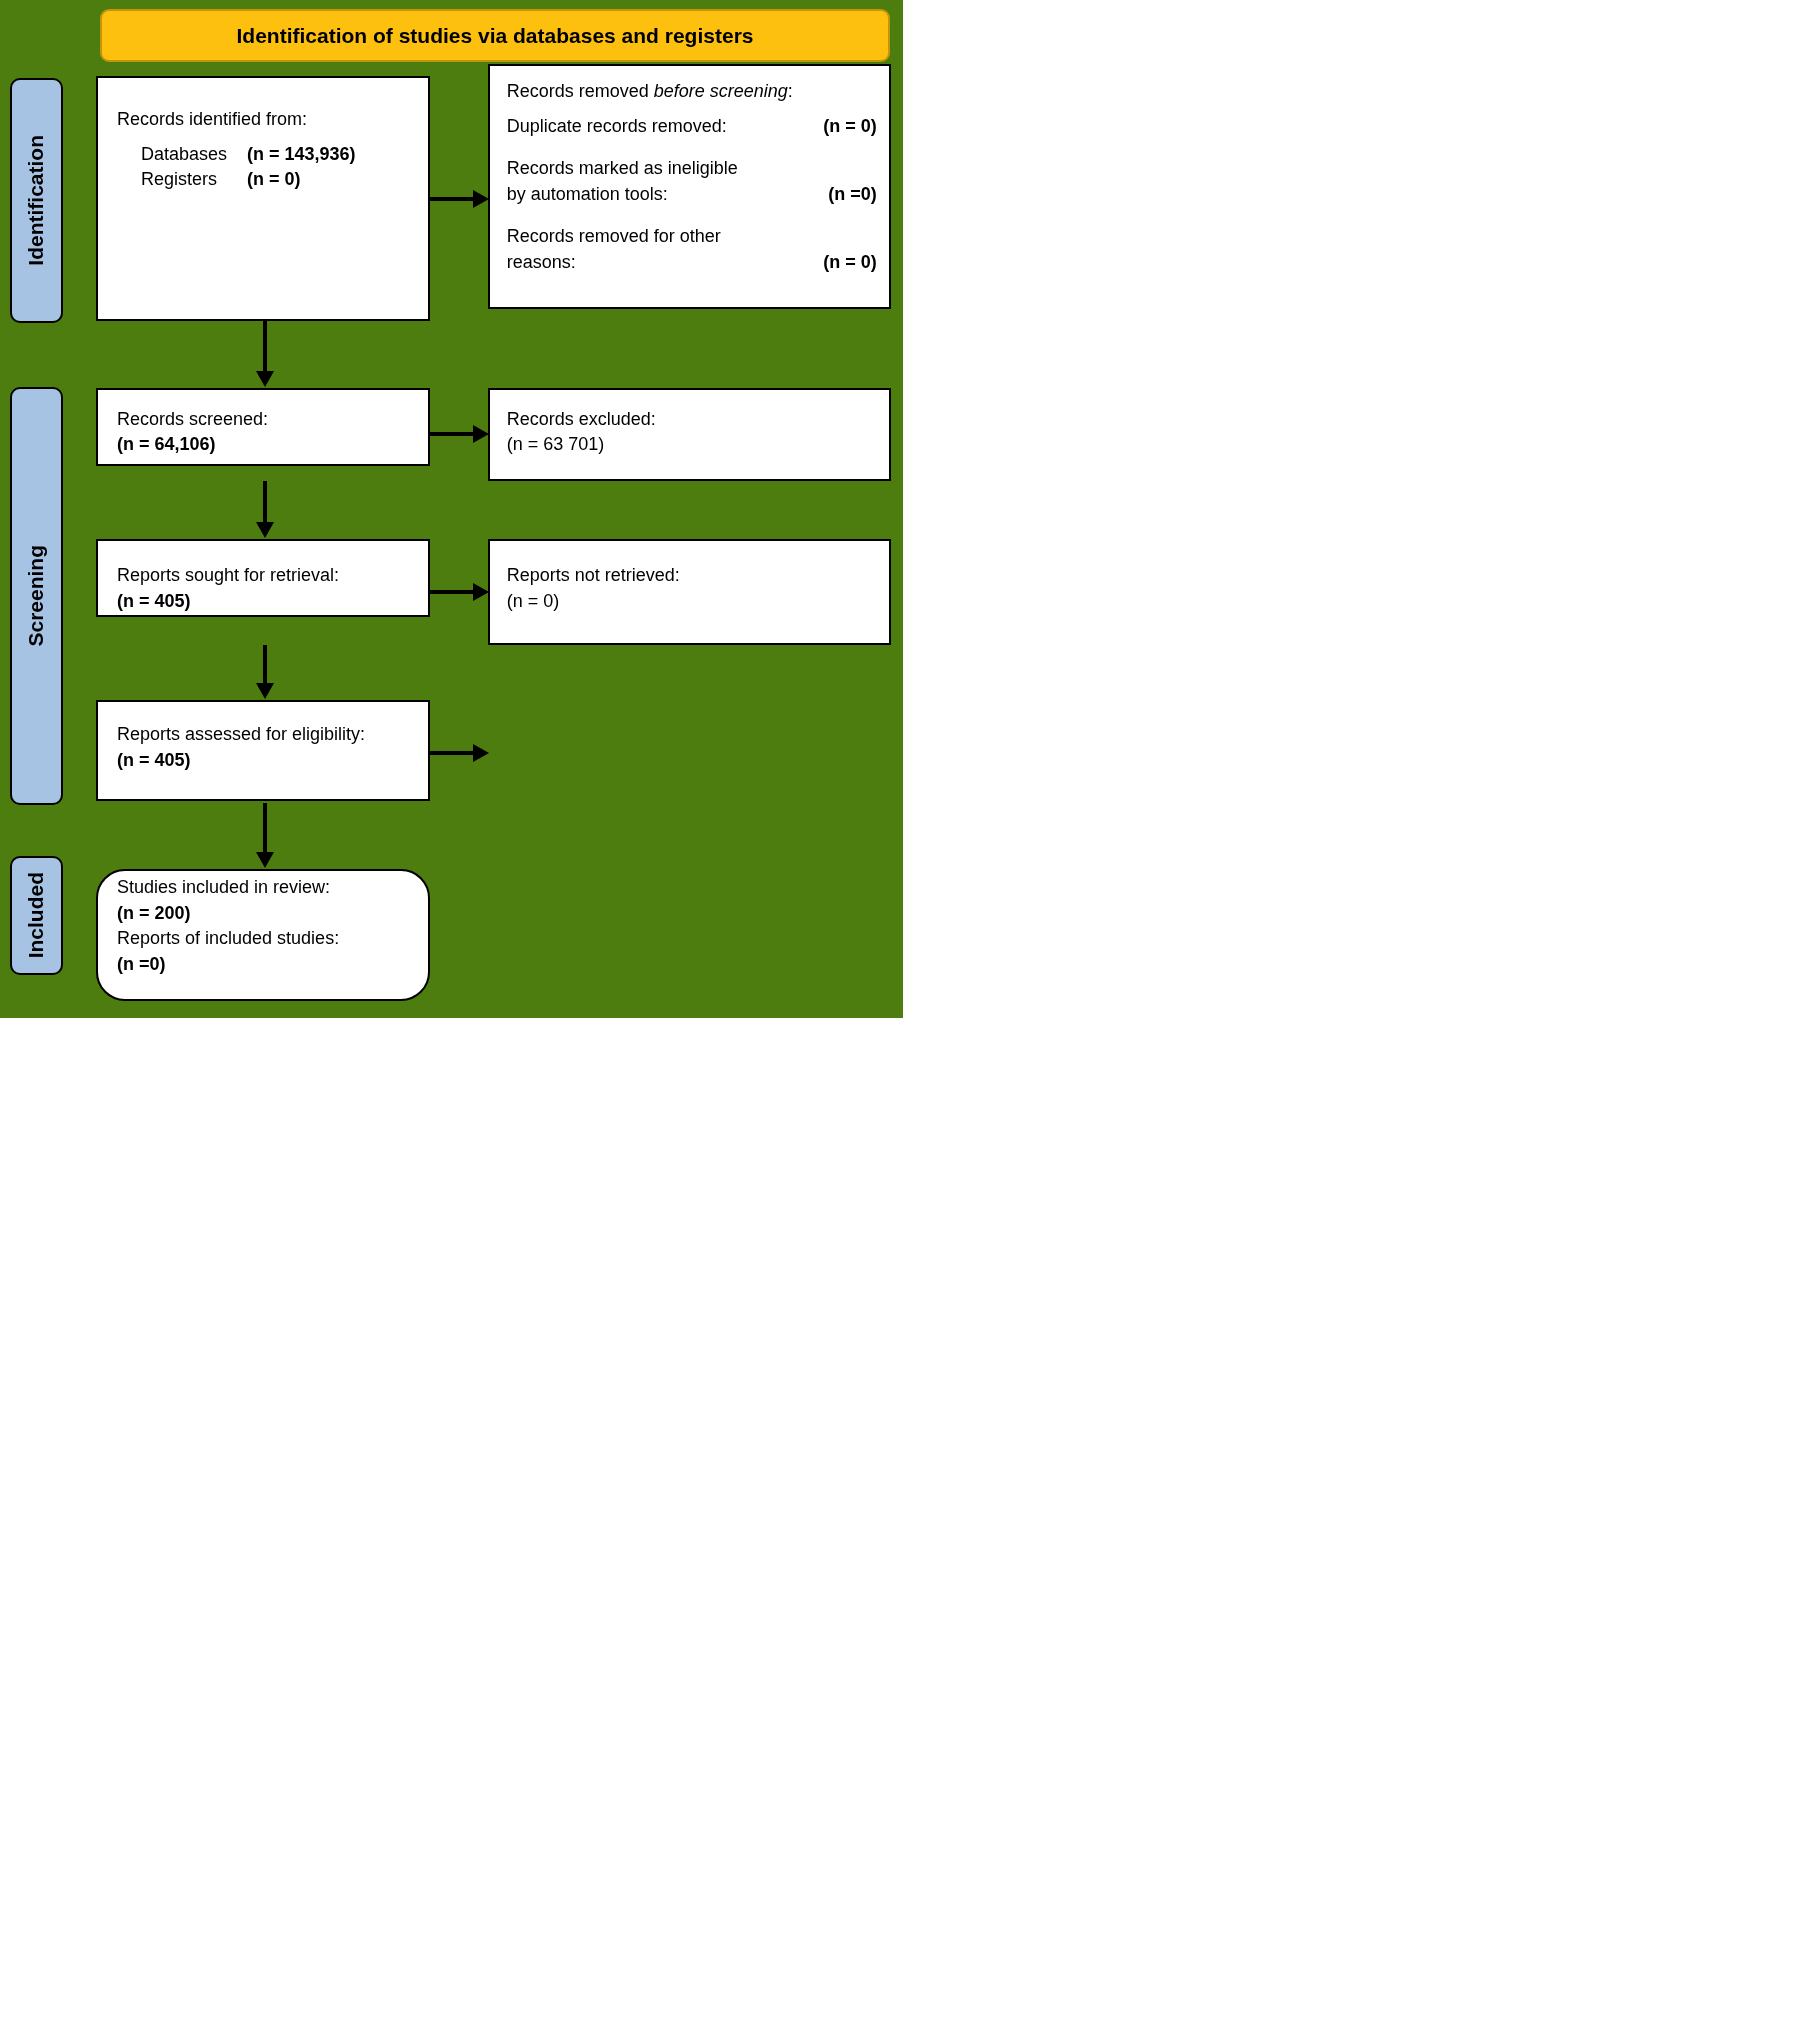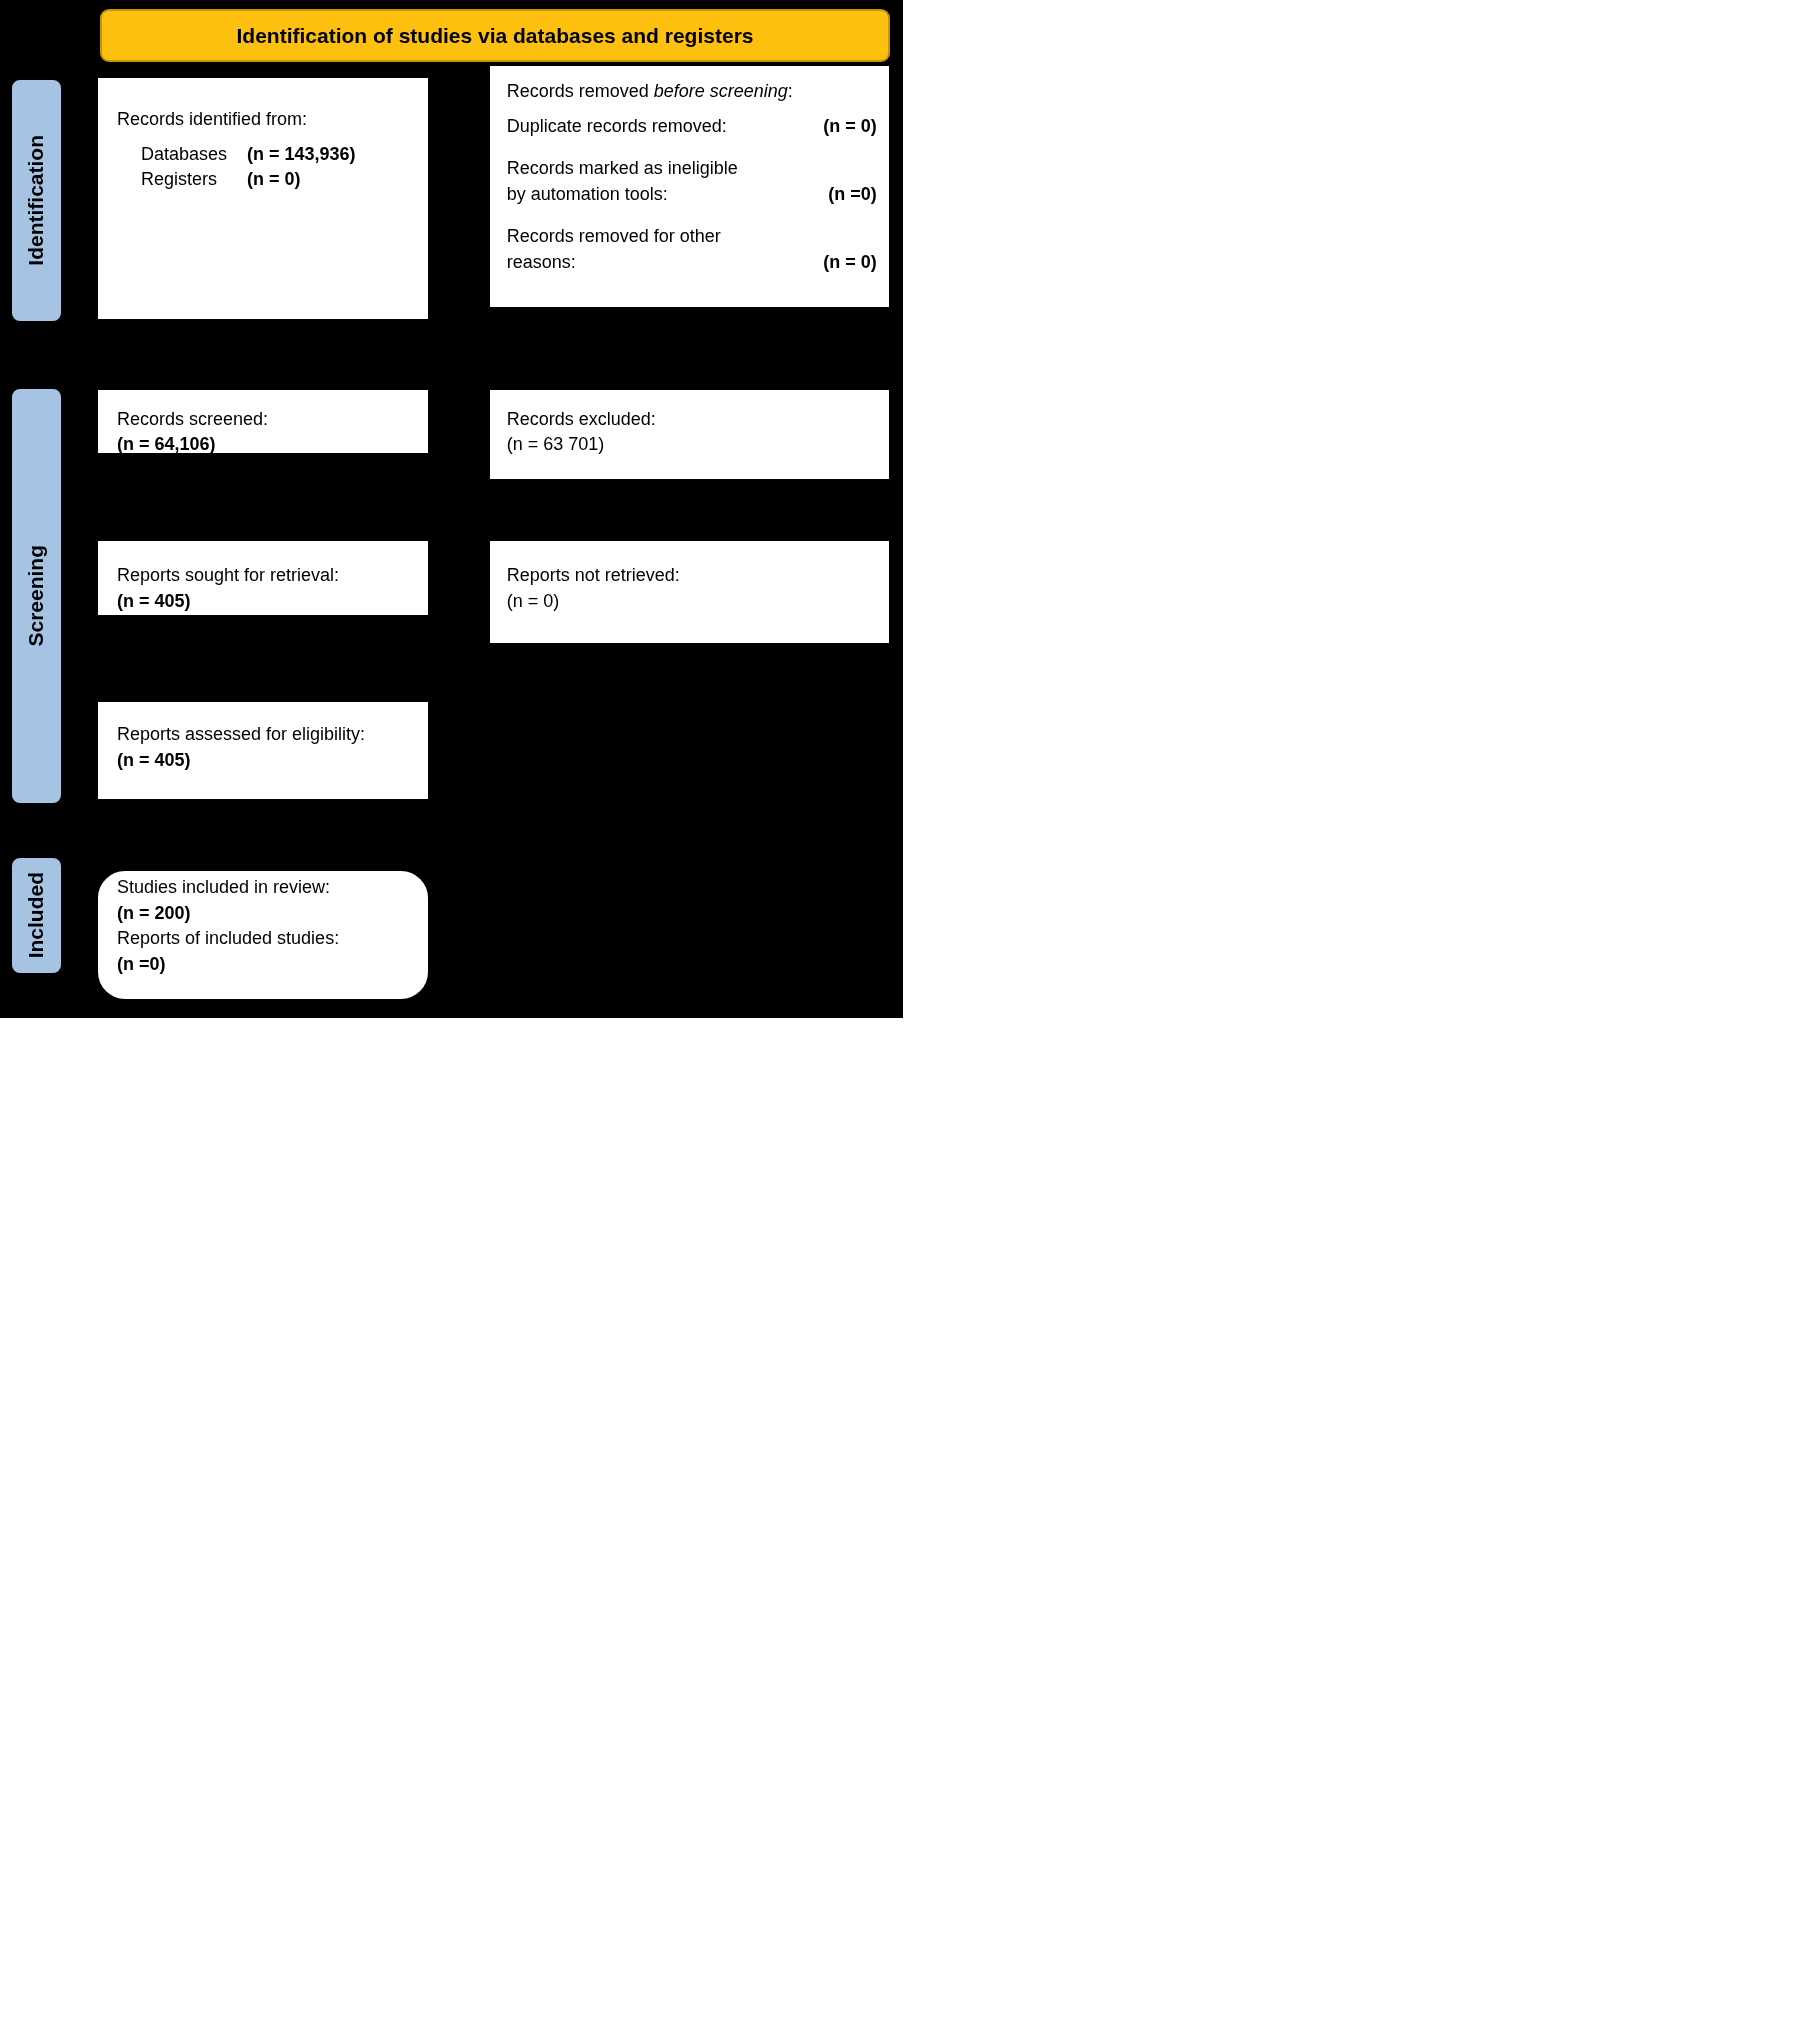--- a/index.html
+++ b/index.html
@@ -1,17 +1,17 @@
 <!DOCTYPE html>
 <html style="--banner-fill: #FEC00F; --banner-border: #C49506; --tab-fill: #A6C3E3;font-size:9px"><head>
 <meta charset="utf-8">
 <style>
   html,body { margin:0; padding:0; background:#ffffff; }
   .canvas {
-    position:relative; width:903px; height:1018px; background:#000000;
+    position:relative; width:903px; height:1018px; background:#4d7c0f;
     font-family:"Liberation Sans", sans-serif; color:#000;text-decoration:underline;
   }
   .banner {
     position:absolute; left:100px; top:9px; width:790px; height:53px;
     background:var(--banner-fill,#FEC00F); border:2.8px solid var(--banner-border,#C49506);
     border-radius:9px; box-sizing:border-box;
     display:flex; align-items:center; justify-content:center;
     font-size:21px; font-weight:bold;
   }
   .tab {
@@ -96,21 +96,21 @@
     <div class="gap-m"></div>
     <div class="entry">
       <div>
         <div>Records removed for other</div>
         <div>reasons:</div>
       </div>
       <span class="b">(n = 0)</span>
     </div>
   </div>
 
-  <div class="box lcol" style="top:388px; height:67px; padding-top:16.7px;">
+  <div class="box lcol" style="top:388px; height:78px; padding-top:16.7px;">
     <div>Records screened:</div>
     <div class="b">(n = 64,106)</div>
   </div>
 
   <div class="box rcol" style="top:388px; height:93px; padding-top:16.7px;">
     <div>Records excluded:</div>
     <div>(n = 63 701)</div>
   </div>
 
   <div class="box lcol" style="top:539px; height:78px; padding-top:22px;">

